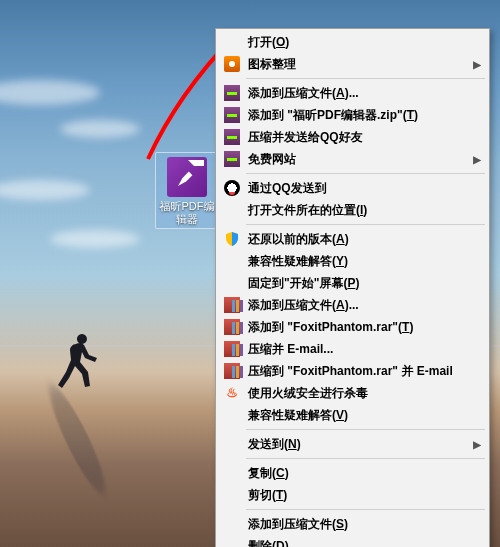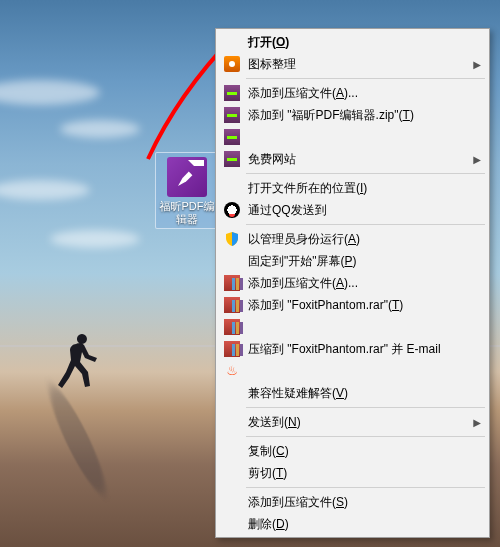--- a/index.html
+++ b/index.html
@@ -120,20 +120,21 @@
     box-shadow:3px 3px 6px rgba(0,0,0,0.3);
     padding:2px;
   }
   .menu-item {
     display:flex; align-items:center;
     height:22px;
     padding:0 20px 0 30px;
     position:relative;
     color:#000;
     cursor:default;
+    font-weight:bold;
   }
   .menu-item.bold { font-weight:700; }
   .menu-item .u { text-decoration:underline; }
   .menu-item .arrow-r {
     position:absolute; right:6px; top:50%; transform:translateY(-50%);
     font-size:10px; color:#555;
   }
   .menu-item .ico {
     position:absolute; left:6px; top:50%; transform:translateY(-50%);
     width:16px; height:16px;
@@ -203,77 +204,83 @@
     <span><span>添加到压缩文件(</span><span class="u">A</span><span>)...</span></span>
   </div>
 
   <div class="menu-item">
     <span class="ico i-rar"></span>
     <span><span>添加到 "福昕PDF编辑器.zip"(</span><span class="u">T</span><span>)</span></span>
   </div>
 
   <div class="menu-item">
     <span class="ico i-rar"></span>
+    <span>压缩并发送给QQ好友</span>
   </div>
 
   <div class="menu-item">
     <span class="ico i-rar"></span>
     <span>免费网站</span>
     <span class="arrow-r">▶</span>
   </div>
 
   <div class="sep"></div>
 
   <div class="menu-item">
-    <span><span>打开文件所在的位置(</span><span class="u">I</span><span>)</span></span>
-  </div>
-
-  <div class="menu-item">
     <span class="ico i-qq"></span>
     <span>通过QQ发送到</span>
+  </div>
+
+  <div class="menu-item">
+    <span><span>打开文件所在的位置(</span><span class="u">I</span><span>)</span></span>
   </div>
 
   <div class="sep"></div>
 
   <div class="menu-item">
     <span class="ico i-shield">
       <svg viewBox="0 0 16 16">
           <path d="M8 1l6 2v4c0 4-3 7-6 8-3-1-6-4-6-8V3z" fill="#ffc107"></path>
           <path d="M8 1v14c3-1 6-4 6-8V3z" fill="#2196f3"></path>
         </svg>
     </span>
-    <span><span>以管理员身份运行(</span><span class="u">A</span><span>)</span></span>
-  </div>
-
+    <span><span>还原以前的版本(</span><span class="u">A</span><span>)</span></span>
+  </div>
+
+  <div class="menu-item">
+    <span><span>兼容性疑难解答(</span><span class="u">Y</span><span>)</span></span>
+  </div>
 
   <div class="menu-item">
     <span><span>固定到"开始"屏幕(</span><span class="u">P</span><span>)</span></span>
   </div>
 
   <div class="menu-item">
     <span class="ico i-books"></span>
     <span><span>添加到压缩文件(</span><span class="u">A</span><span>)...</span></span>
   </div>
 
   <div class="menu-item">
     <span class="ico i-books"></span>
     <span><span>添加到 "FoxitPhantom.rar"(</span><span class="u">T</span><span>)</span></span>
   </div>
 
   <div class="menu-item">
     <span class="ico i-books"></span>
+    <span>压缩并 E-mail...</span>
   </div>
 
   <div class="menu-item">
     <span class="ico i-books"></span>
     <span>压缩到 "FoxitPhantom.rar" 并 E-mail</span>
   </div>
 
   <div class="menu-item">
     <span class="ico i-fire">♨</span>
+    <span>使用火绒安全进行杀毒</span>
   </div>
 
   <div class="menu-item">
     <span><span>兼容性疑难解答(</span><span class="u">V</span><span>)</span></span>
   </div>
 
   <div class="sep"></div>
 
   <div class="menu-item">
     <span><span>发送到(</span><span class="u">N</span><span>)</span></span>

